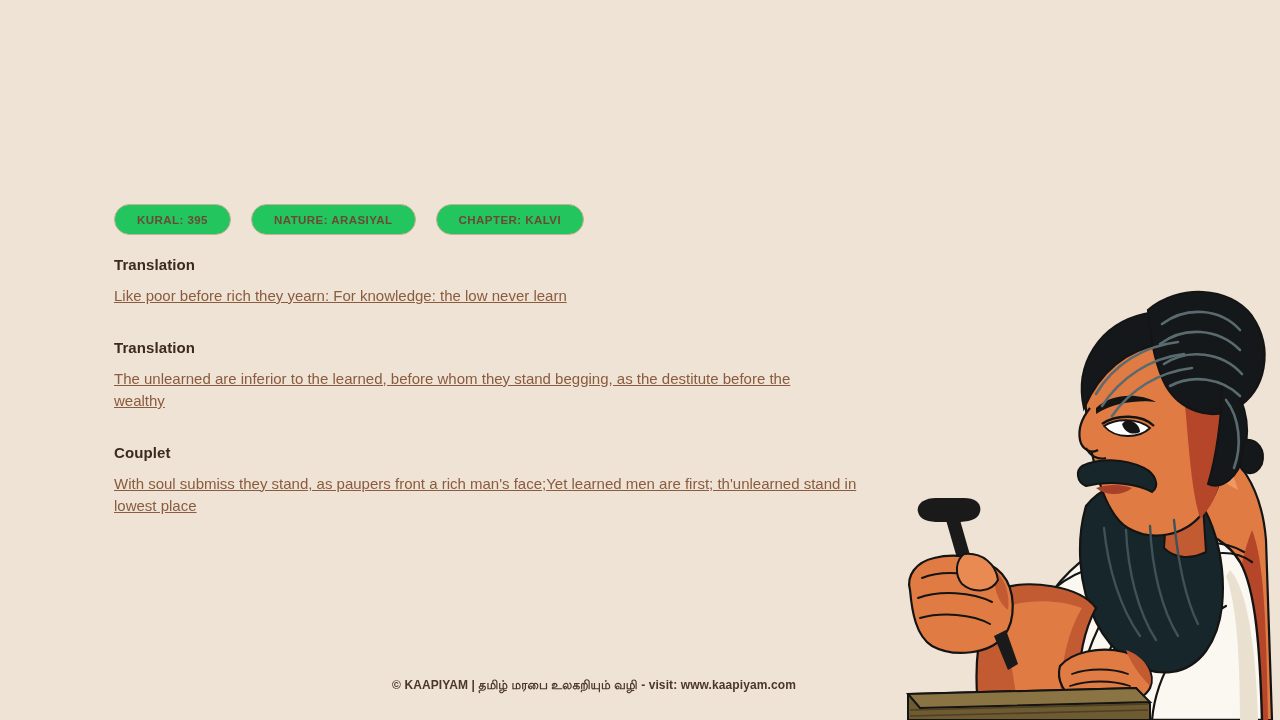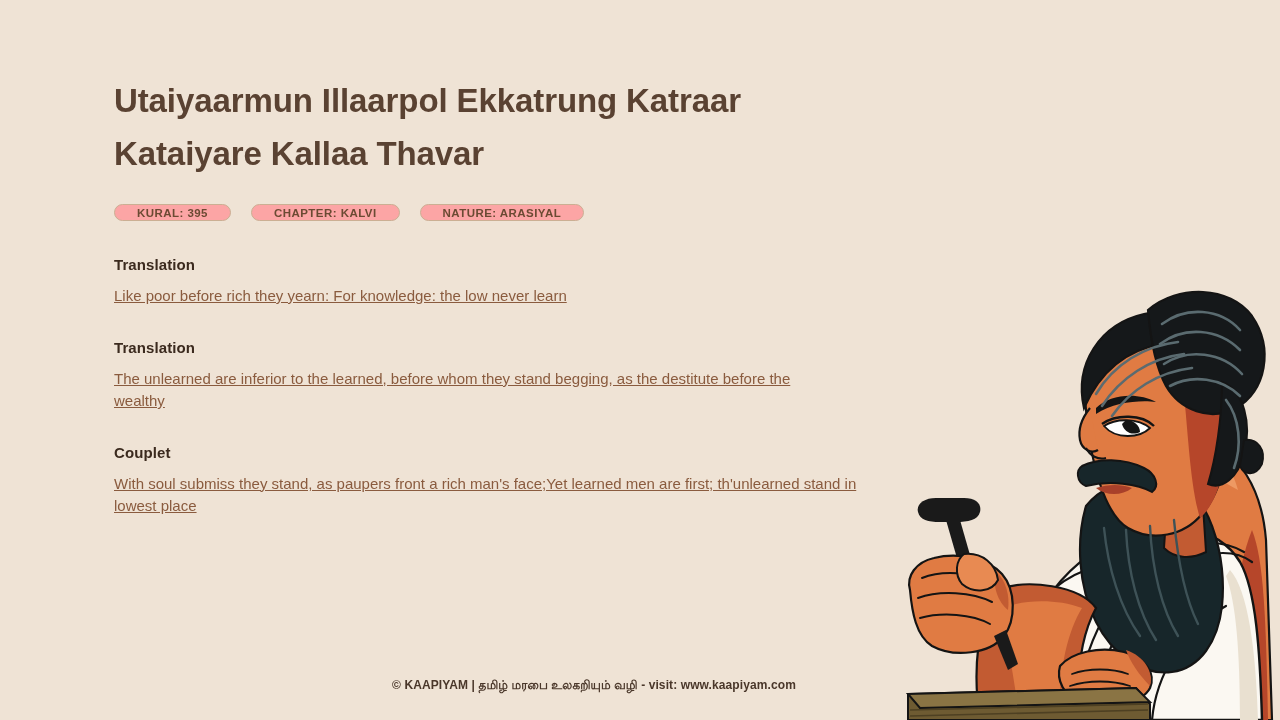--- a/index.html
+++ b/index.html
@@ -36,28 +36,28 @@
   }
 
   
   .pill-row {
     position:absolute;
     top:204px; left:0;
     display:flex;
     gap:20px;
   }
   .pill {
-    height:17px;
+    height:31px;
     padding:0 22px;
     display:flex;
     align-items:center;
     justify-content:center;
     border:1px solid #CBAF93;
     border-radius:999px;
-    background:#fca5a5;
+    background:#22c55e;
     color:#6B4A33;
     font-size:11.5px;
     font-weight:600;
     letter-spacing:0.45px;
     white-space:nowrap;
   }
 
   
   .sections {
     position:absolute;
@@ -238,29 +238,25 @@
         <path d="M10 420 L248 414"></path>
         <path d="M10 426 L248 420"></path>
       </g>
 
     </g>
   </svg>
 </div>
 
 <div class="card">
 
-  <h1 class="kural-title">
-    <span>Utaiyaarmun Illaarpol Ekkatrung Katraar</span><br>
-    <span>Kataiyare Kallaa Thavar</span>
-  </h1>
 
   <div class="pill-row">
     <span class="pill">KURAL: 395</span>
+    <span class="pill">NATURE: ARASIYAL</span>
     <span class="pill">CHAPTER: KALVI</span>
-    <span class="pill">NATURE: ARASIYAL</span>
   </div>
 
   <div class="sections">
 
     <div class="section">
       <div class="section-heading">Translation</div>
       <div class="section-body">Like poor before rich they yearn: For knowledge: the low never learn</div>
     </div>
 
     <div class="section">

